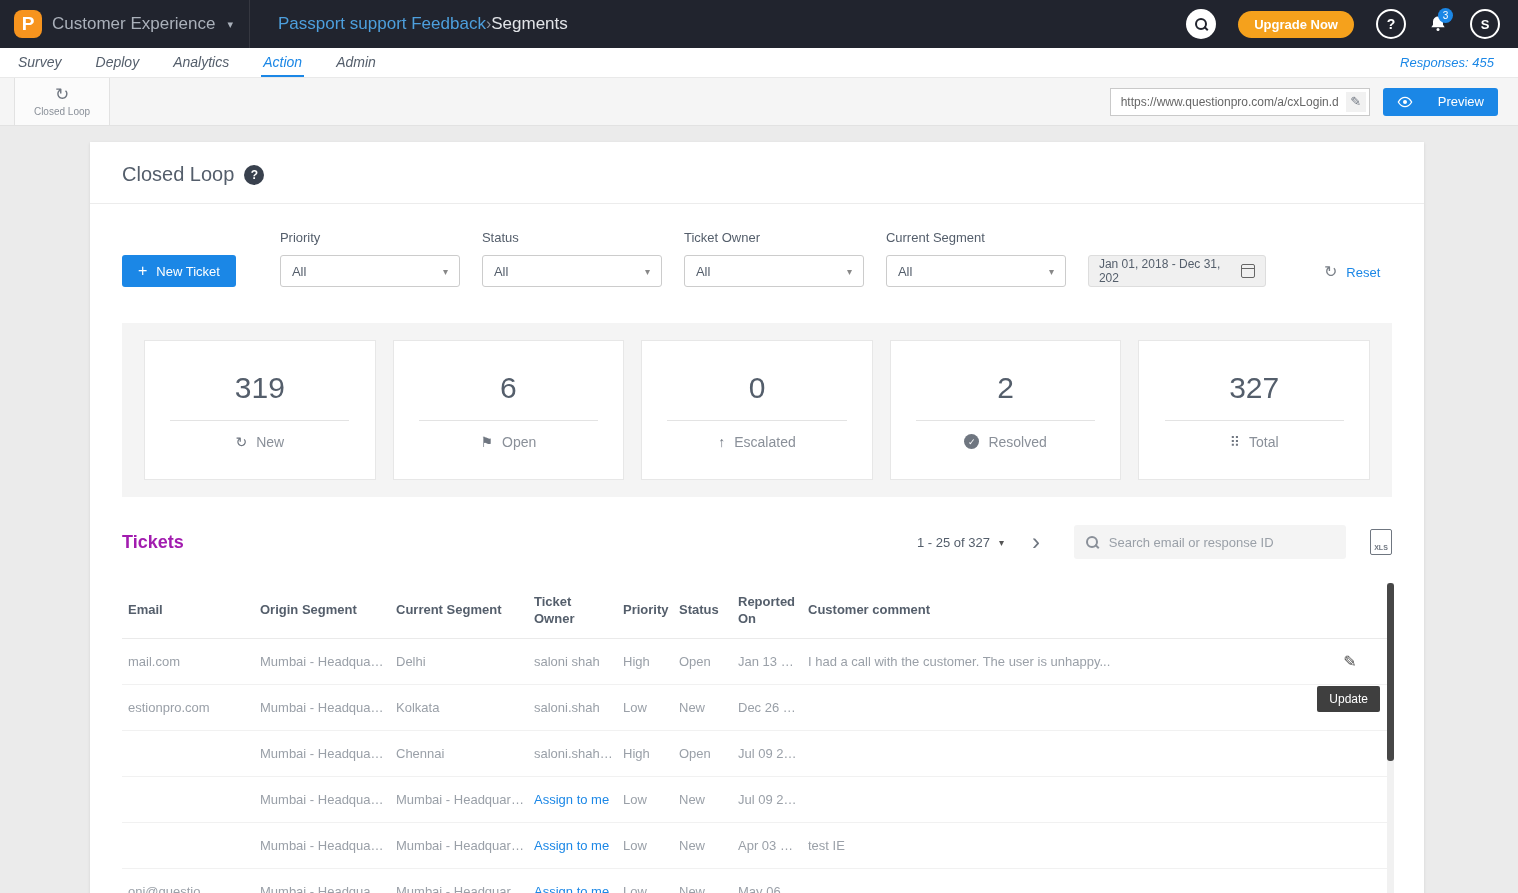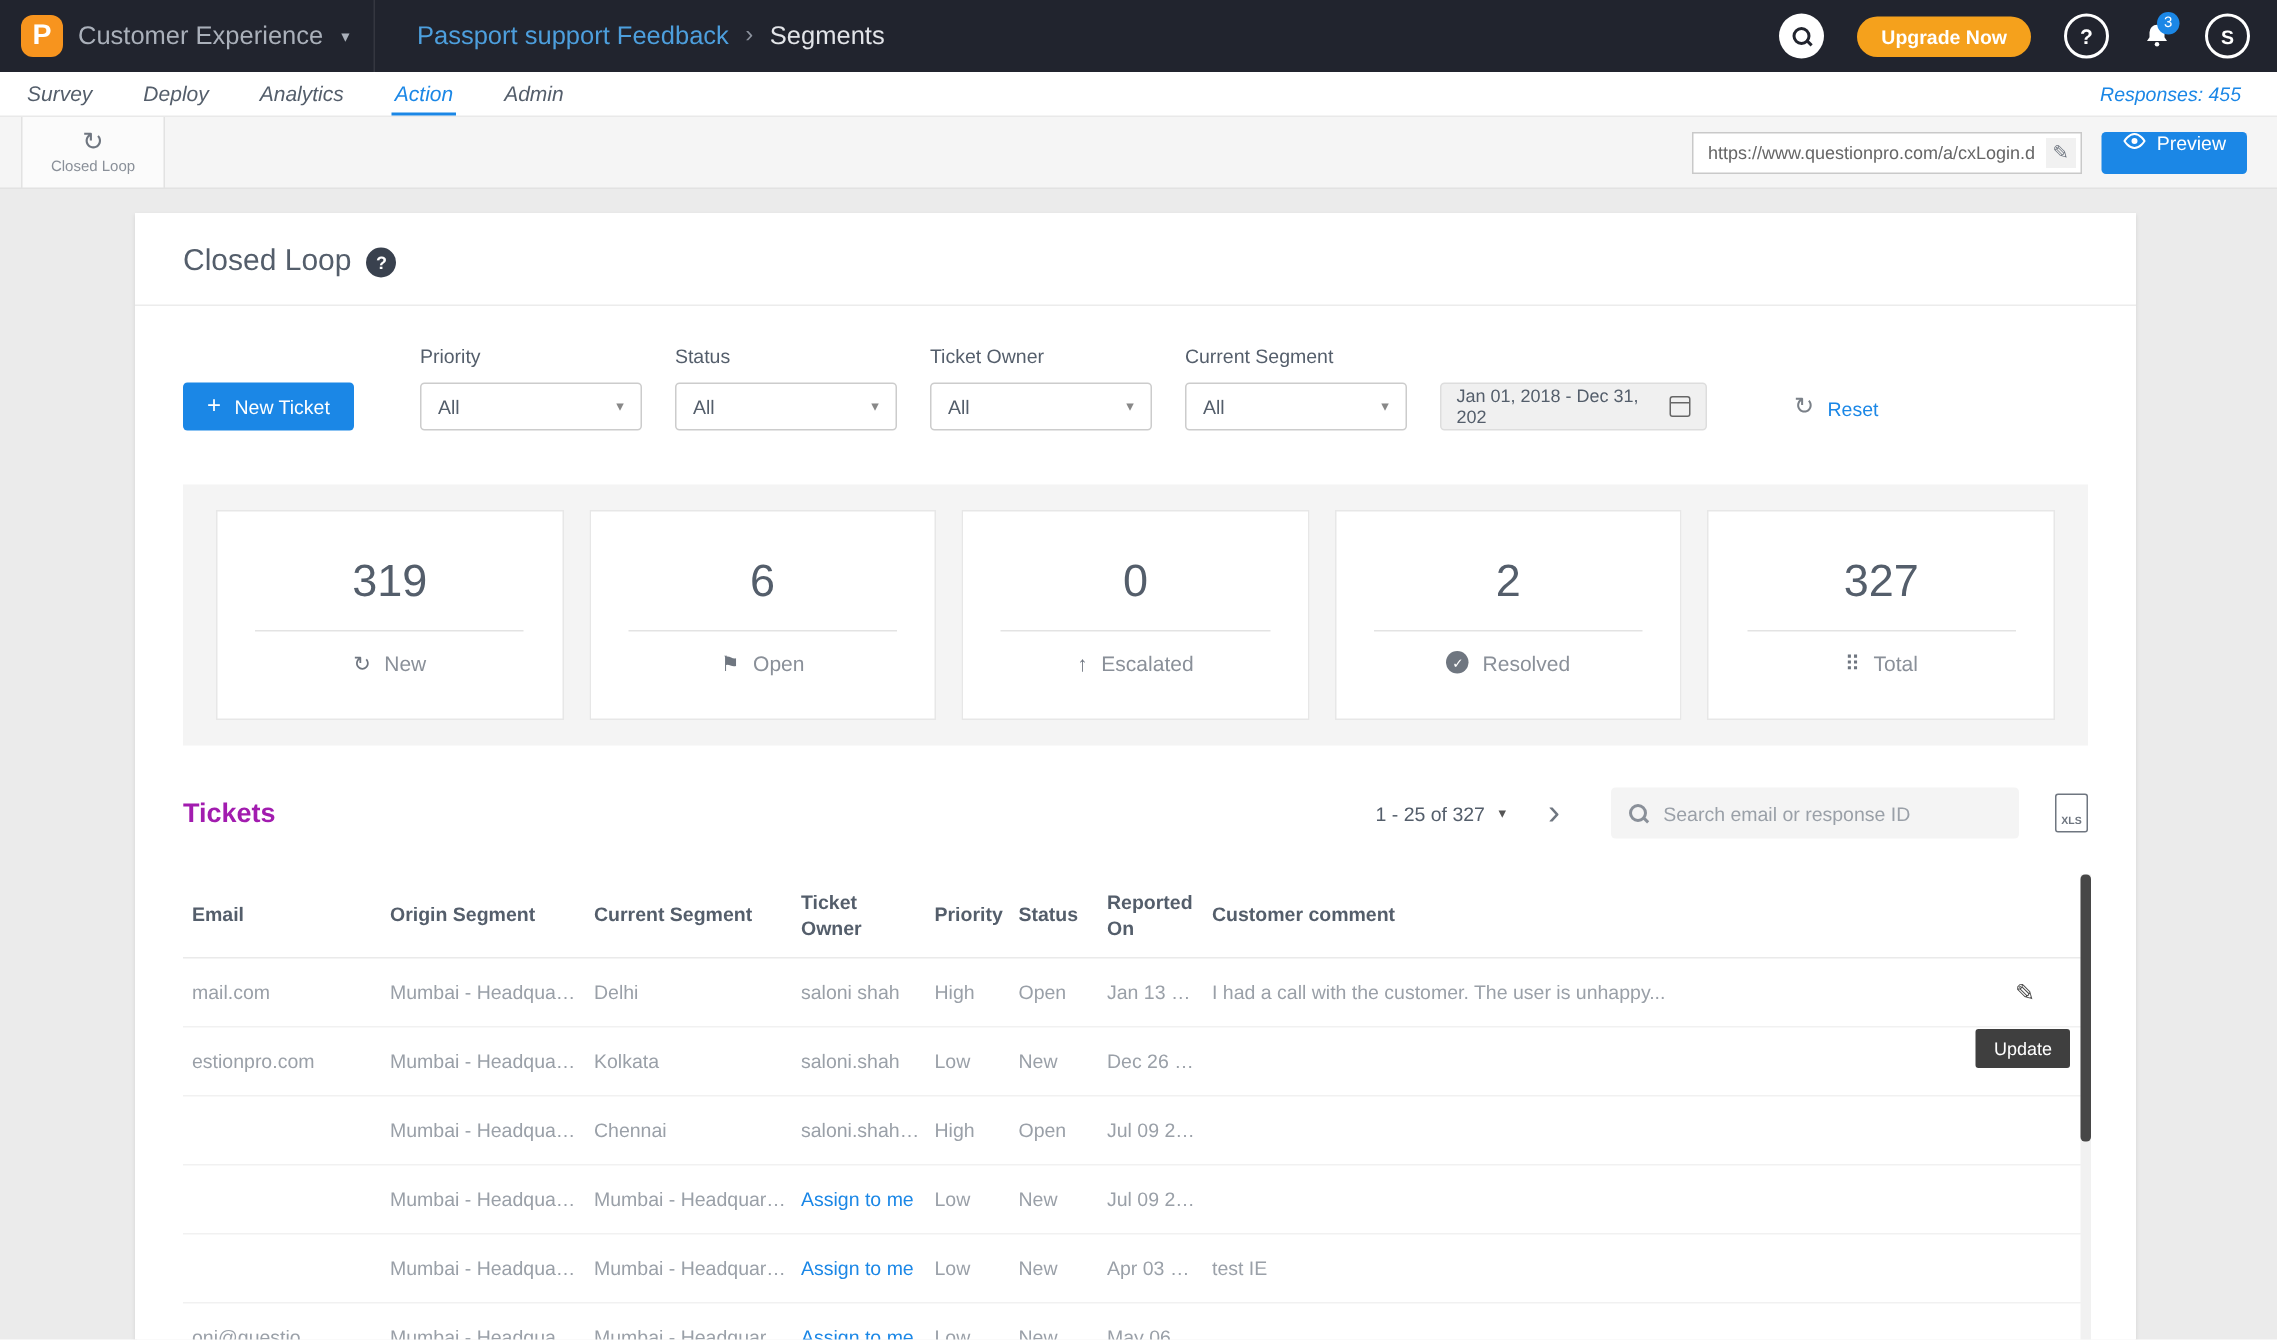--- a/index.html
+++ b/index.html
@@ -7,21 +7,21 @@
   body { font-family: "Liberation Sans", sans-serif; background: #ebebeb; }
 
   
   .topbar { height: 48px; background: #21242e; display: flex; align-items: center; }
   .brand { width: 250px; height: 100%; display: flex; align-items: center; gap: 10px;
            padding: 0 14px; border-right: 1px solid rgba(255,255,255,.09); cursor: pointer; }
   .logo { width: 28px; height: 28px; border-radius: 8px; background: #f7941e; color: #fff;
           font-weight: bold; font-size: 19px; display: flex; align-items: center; justify-content: center; }
   .product { font-size: 17px; color: #aab0ba; }
   .dd-caret { color: #aab0ba; font-size: 11px; margin-left: 2px; }
-  .crumbs { display: flex; align-items: center; gap: 11px; margin-left: 28px; font-size: 17px; }
+  .crumbs { display: flex; align-items: center; margin-left: 28px; font-size: 17px; }
   .crumb-link { color: #4d9fdd; cursor: pointer; }
   .crumb-sep { color: #8b919c; font-size: 16px; }
   .crumb-cur { color: #e2e4e8; }
   .top-right { margin-left: auto; display: flex; align-items: center; gap: 22px; padding-right: 18px; }
   .circle-btn { width: 30px; height: 30px; border-radius: 50%; display: flex; align-items: center;
                 justify-content: center; cursor: pointer; flex: none; }
   .search-circle { background: #fff; color: #21242e; }
   .mag { position: relative; width: 13px; height: 13px; }
   .mag::before { content: ""; position: absolute; width: 8px; height: 8px; border: 2px solid currentColor;
                  border-radius: 50%; left: 0; top: 0; }
@@ -50,40 +50,40 @@
           gap: 3px; color: #8a9099; cursor: pointer; }
   .tool .glyph { font-size: 17px; line-height: 1; color: #6f7680; }
   .tool .tlabel { font-size: 10px; }
   .sub-right { margin-left: auto; display: flex; align-items: center; gap: 13px; padding-right: 20px; }
   .url-wrap { position: relative; }
   .url-input { width: 260px; height: 28px; border: 1px solid #c9c9c9; background: #fff; font-size: 12px;
                color: #666; padding: 0 30px 0 8px; font-family: inherit; text-align: right; }
   .url-edit { position: absolute; right: 4px; top: 4px; width: 20px; height: 20px; background: #f1f1f1;
               color: #6f7680; font-size: 13px; display: flex; align-items: center; justify-content: center; cursor: pointer; }
   .preview-btn { height: 28px; background: #1b87e6; color: #fff; border: none; border-radius: 3px;
-                 font-size: 13px; display: flex; align-items: flex-start; gap: 7px; padding: 0 14px;
+                 font-size: 13px; display: flex; align-items: center; gap: 25px; padding: 0 14px;
                  cursor: pointer; font-family: inherit; }
 
   
   .main { padding-top: 16px; height: 751px; }
   .card { margin: 0 94px 0 90px; background: #fff; box-shadow: 0 1px 3px rgba(0,0,0,.10); min-height: 100%; }
   .card-head { display: flex; align-items: center; gap: 10px; padding: 21px 32px 17px; border-bottom: 1px solid #ececec; }
   .card-title { font-size: 20px; color: #545e6b; }
   .help-badge { width: 20px; height: 20px; border-radius: 50%; background: #39414e; color: #fff; font-size: 12px;
                 font-weight: bold; display: flex; align-items: center; justify-content: center; cursor: pointer; }
 
   
   .filters { display: flex; align-items: flex-end; padding: 26px 32px 36px; }
   .new-ticket { height: 32px; background: #1b87e6; color: #fff; border: none; border-radius: 3px; font-size: 13px;
                 display: flex; align-items: center; gap: 9px; padding: 0 16px; cursor: pointer; font-family: inherit; }
   .new-ticket .plus { font-size: 16px; line-height: 1; }
   .fgroup { margin-left: 22px; }
   .fgroup.first { margin-left: 44px; }
   .flabel { font-size: 13px; color: #545e6b; margin-bottom: 10px; }
-  .fselect { width: 148px; height: 32px; border: 1px solid #ccc; border-radius: 3px; background: #fff;
+  .fselect { width: 180px; height: 32px; border: 1px solid #ccc; border-radius: 3px; background: #fff;
              display: flex; align-items: center; justify-content: space-between; padding: 0 11px;
              font-size: 13px; color: #545e6b; cursor: pointer; }
   .fselect .caret { color: #888; font-size: 10px; }
   .daterange { width: 178px; height: 32px; background: #f0f0f0; border: 1px solid #ddd; border-radius: 3px;
                display: flex; align-items: center; justify-content: space-between; padding: 0 10px;
                font-size: 12px; color: #545e6b; margin-left: 22px; cursor: pointer; }
   .cal { width: 14px; height: 14px; border: 1.5px solid #666; border-radius: 2px; position: relative; flex: none; }
   .cal::before { content: ""; position: absolute; left: 0; right: 0; top: 2.5px; height: 1.5px; background: #666; }
   .reset { display: flex; align-items: center; gap: 9px; margin-left: 58px; padding-bottom: 7px;
            color: #1b87e6; font-size: 13px; cursor: pointer; }

